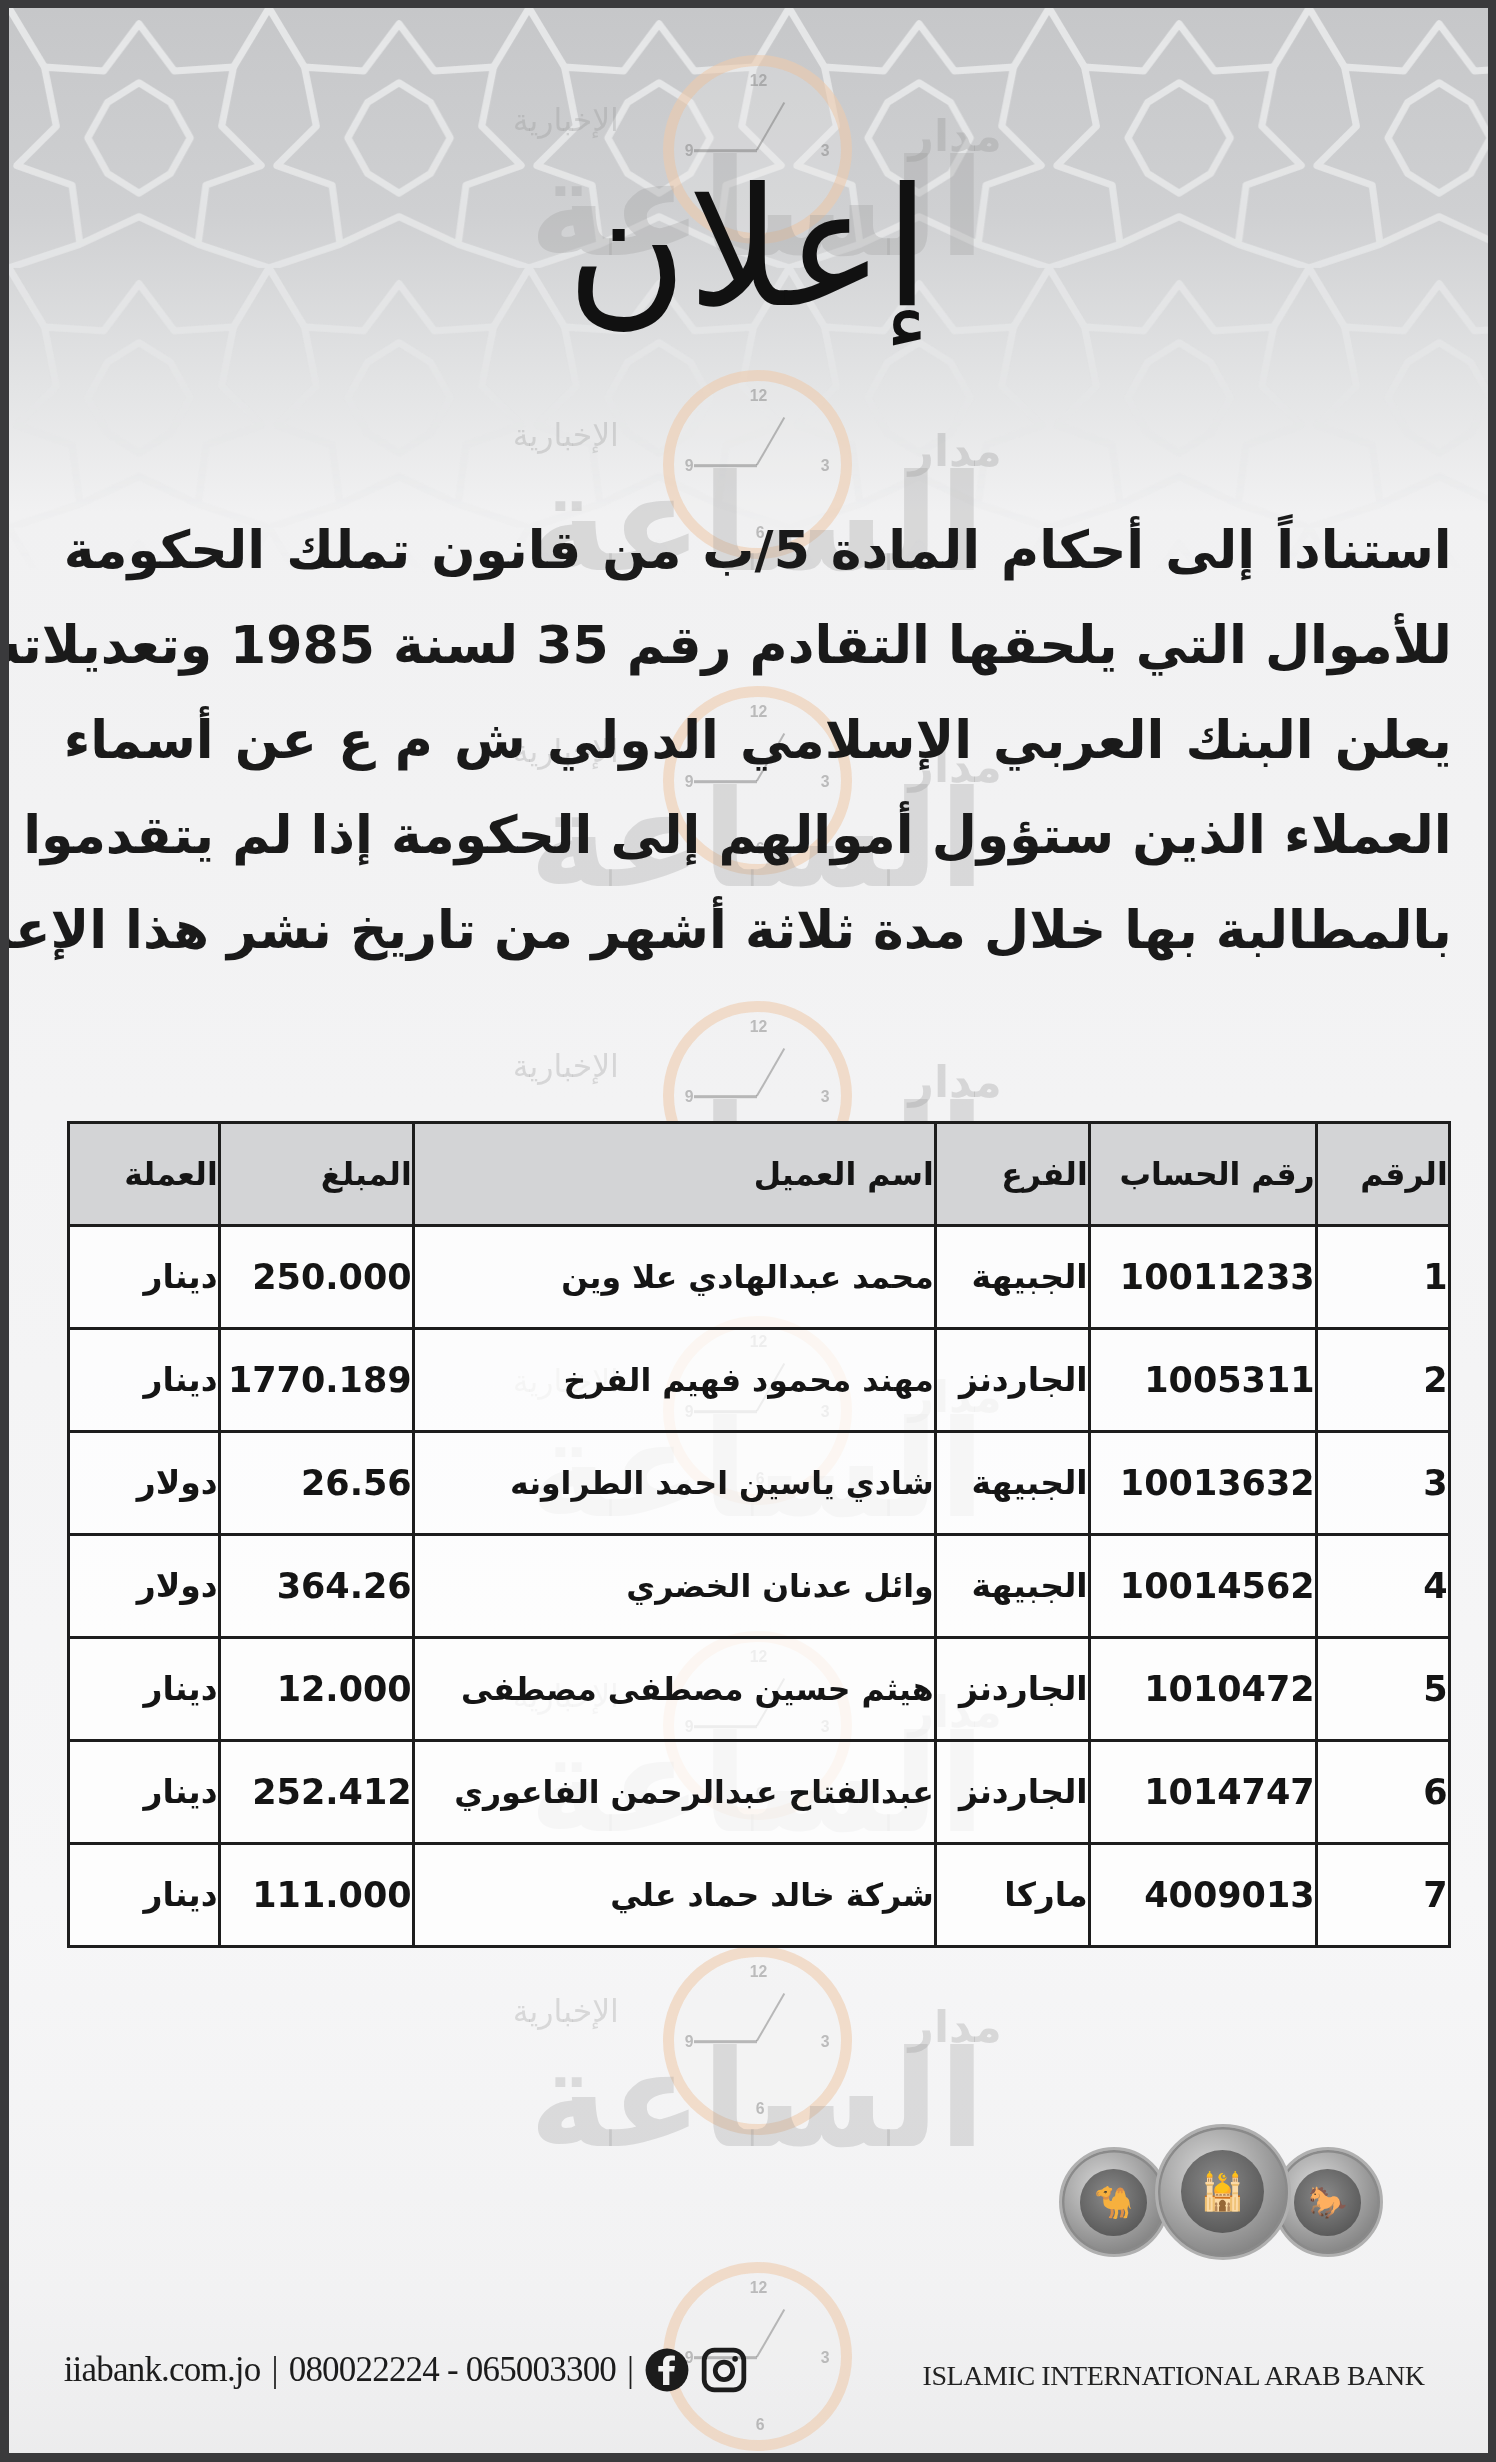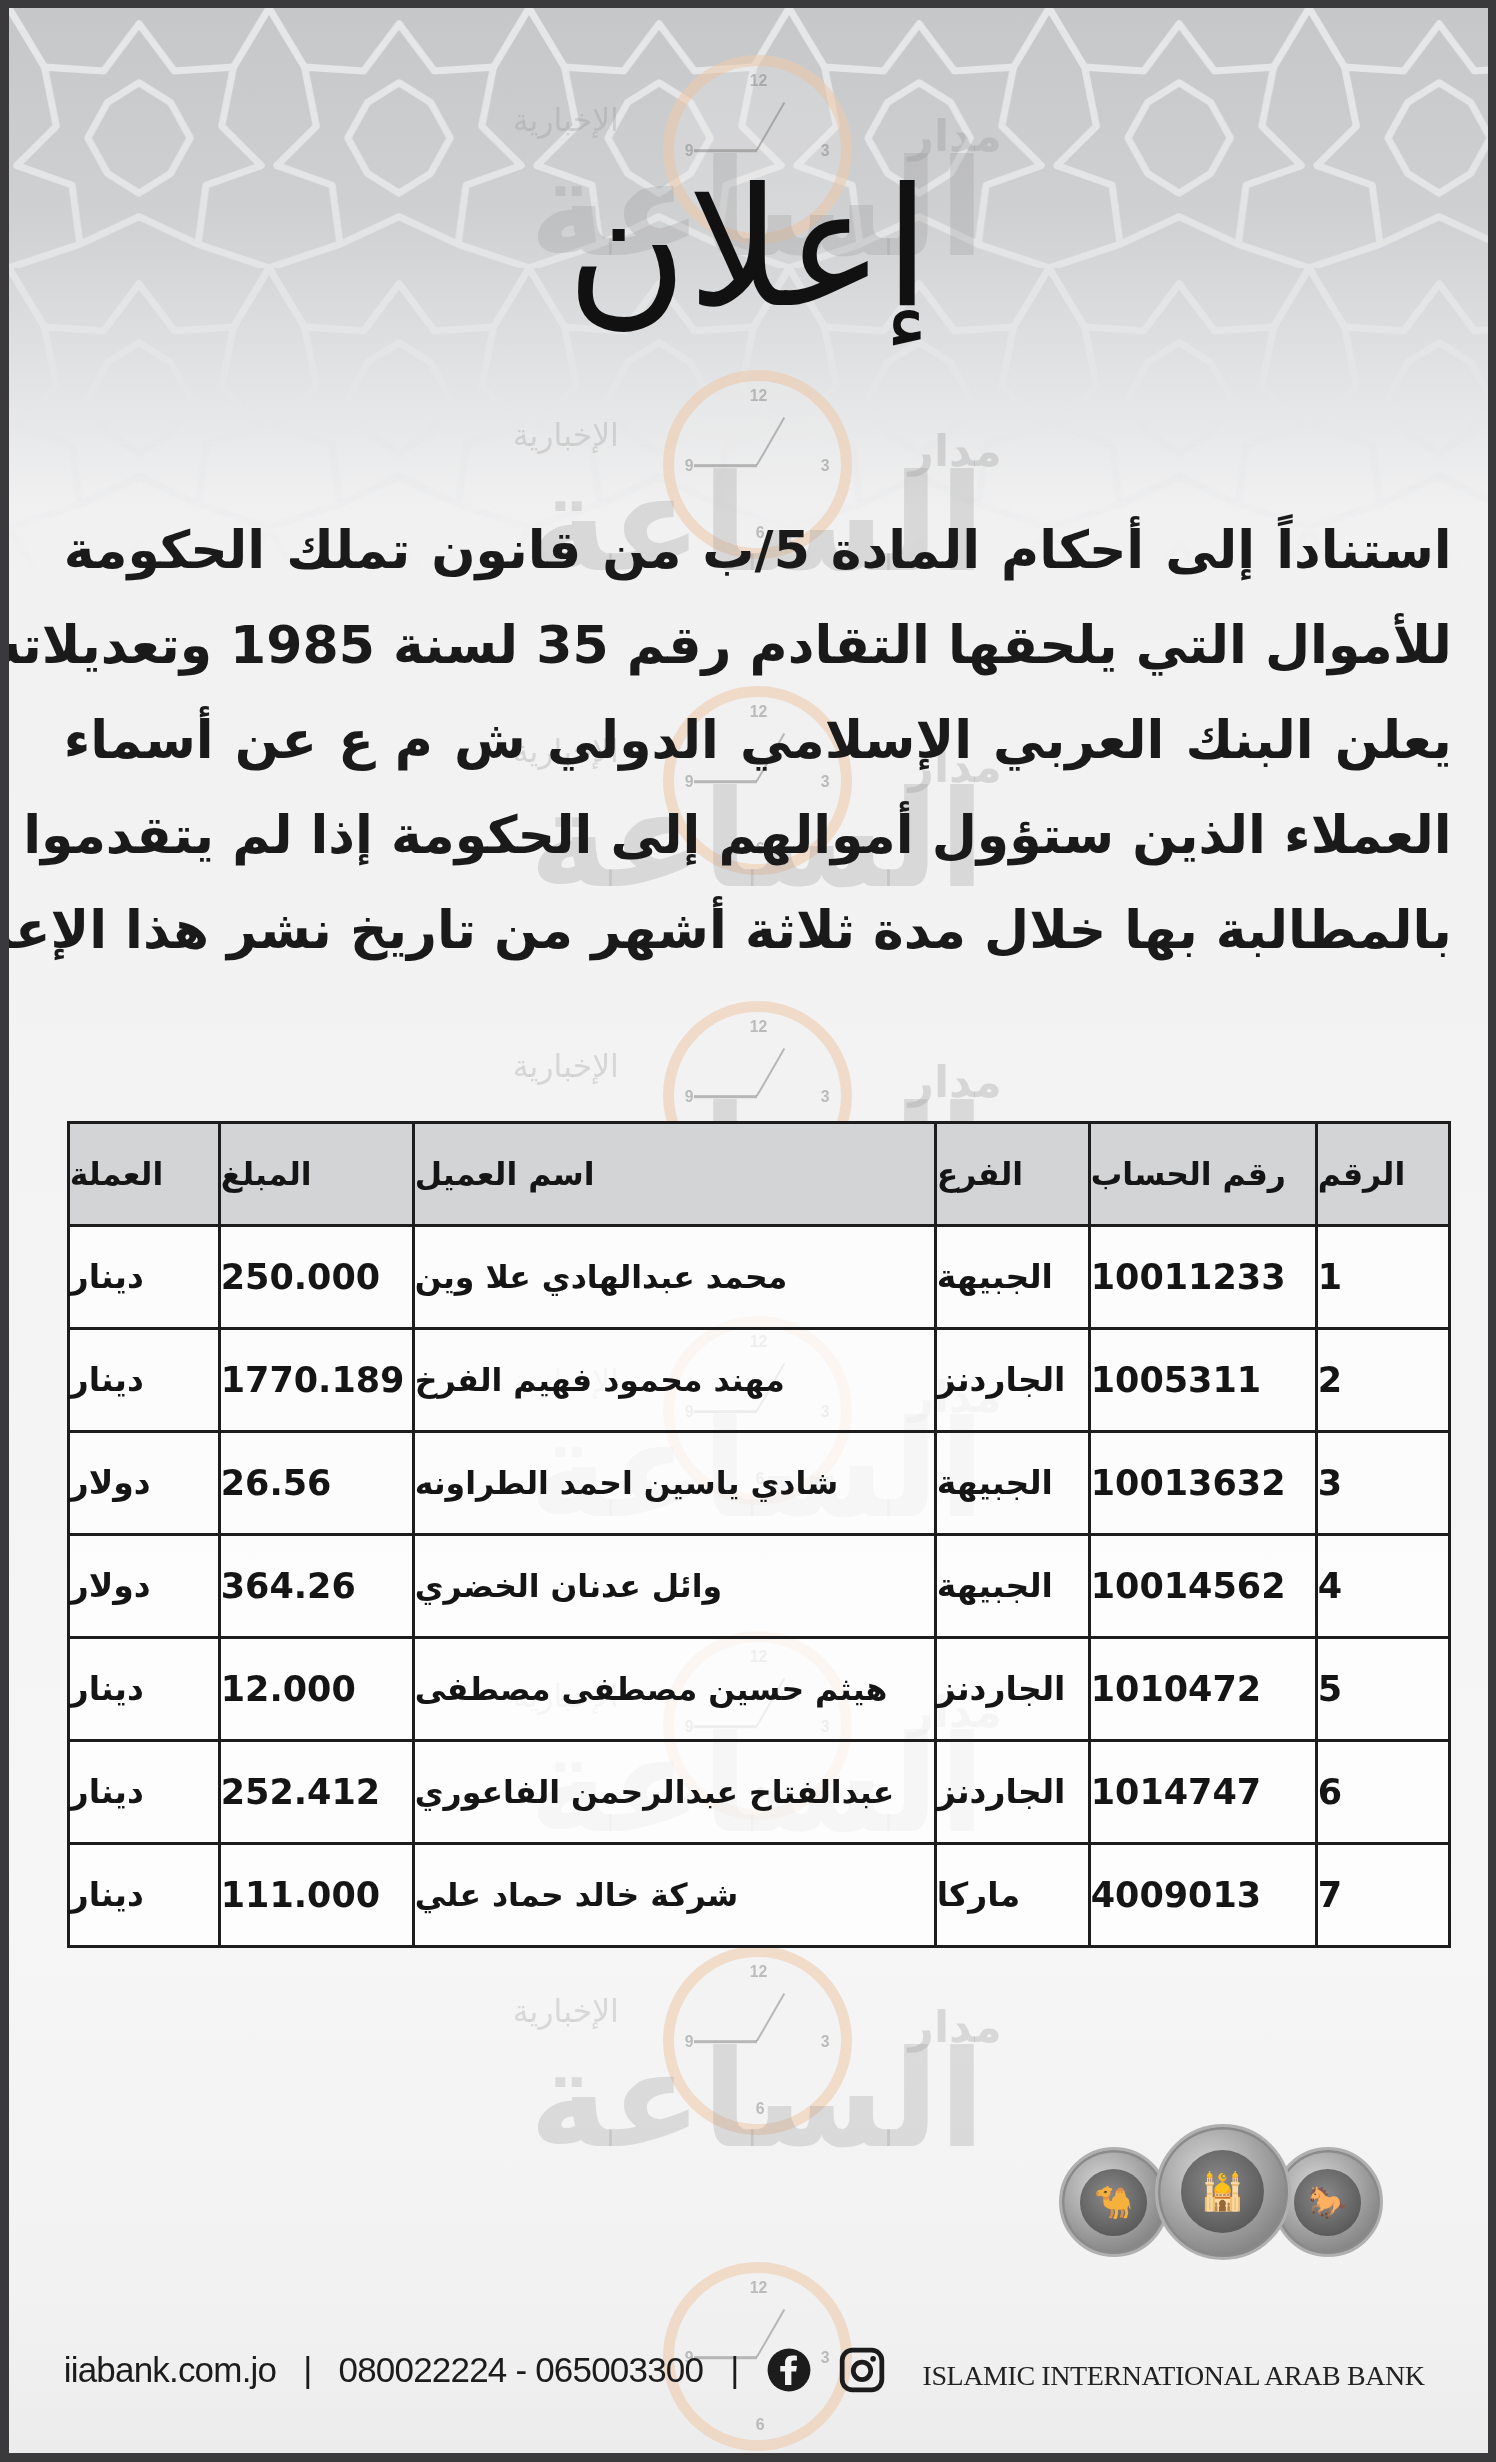--- a/index.html
+++ b/index.html
@@ -59,21 +59,21 @@
     .para .line { display: block; text-align: justify; text-align-last: justify; white-space: nowrap; }
 
     
     .tbl {
       position: absolute; left: 58px; top: 1113px; width: 1381px;
       border-collapse: collapse; direction: rtl;
       table-layout: fixed;
     }
     .tbl th, .tbl td {
       border: 3.2px solid #1d1d1d;
-      text-align: left; vertical-align: middle;
+      text-align: right; vertical-align: middle;
       color: #151515;
     }
     .tbl th {
       height: 103px; background: #d3d4d6;
       font-size: 31.5px; font-weight: bold;
     }
     .tbl td {
       height: 103px; background: rgba(255,255,255,0.75);
       font-size: 33px; font-weight: bold;
     }
@@ -108,22 +108,22 @@
     }
     .bank-en {
       position: absolute; right: 63px; top: 2352px;
       font-family: "Liberation Serif", serif; font-size: 28px; color: #222; white-space: nowrap;
       letter-spacing: -0.4px;
     }
 
     
     .contact {
       position: absolute; left: 55px; top: 2339px;
-      display: flex; align-items: center; gap: 27px;
-      font-family: Liberation Sans, sans-serif; font-size: 35px; color: #1c1c1c;
+      display: flex; align-items: center; gap: 11px;
+      font-family: Liberation Serif, serif; font-size: 35px; color: #1c1c1c;
       letter-spacing: -0.8px;
     }
     .contact .sep { font-weight: 300; color: #1c1c1c; }
     .icon-fb, .icon-ig { width: 46px; height: 46px; display: inline-block; }
   </style>
 </head>
 <body>
 
 <div class="frame">
   <div class="page">

